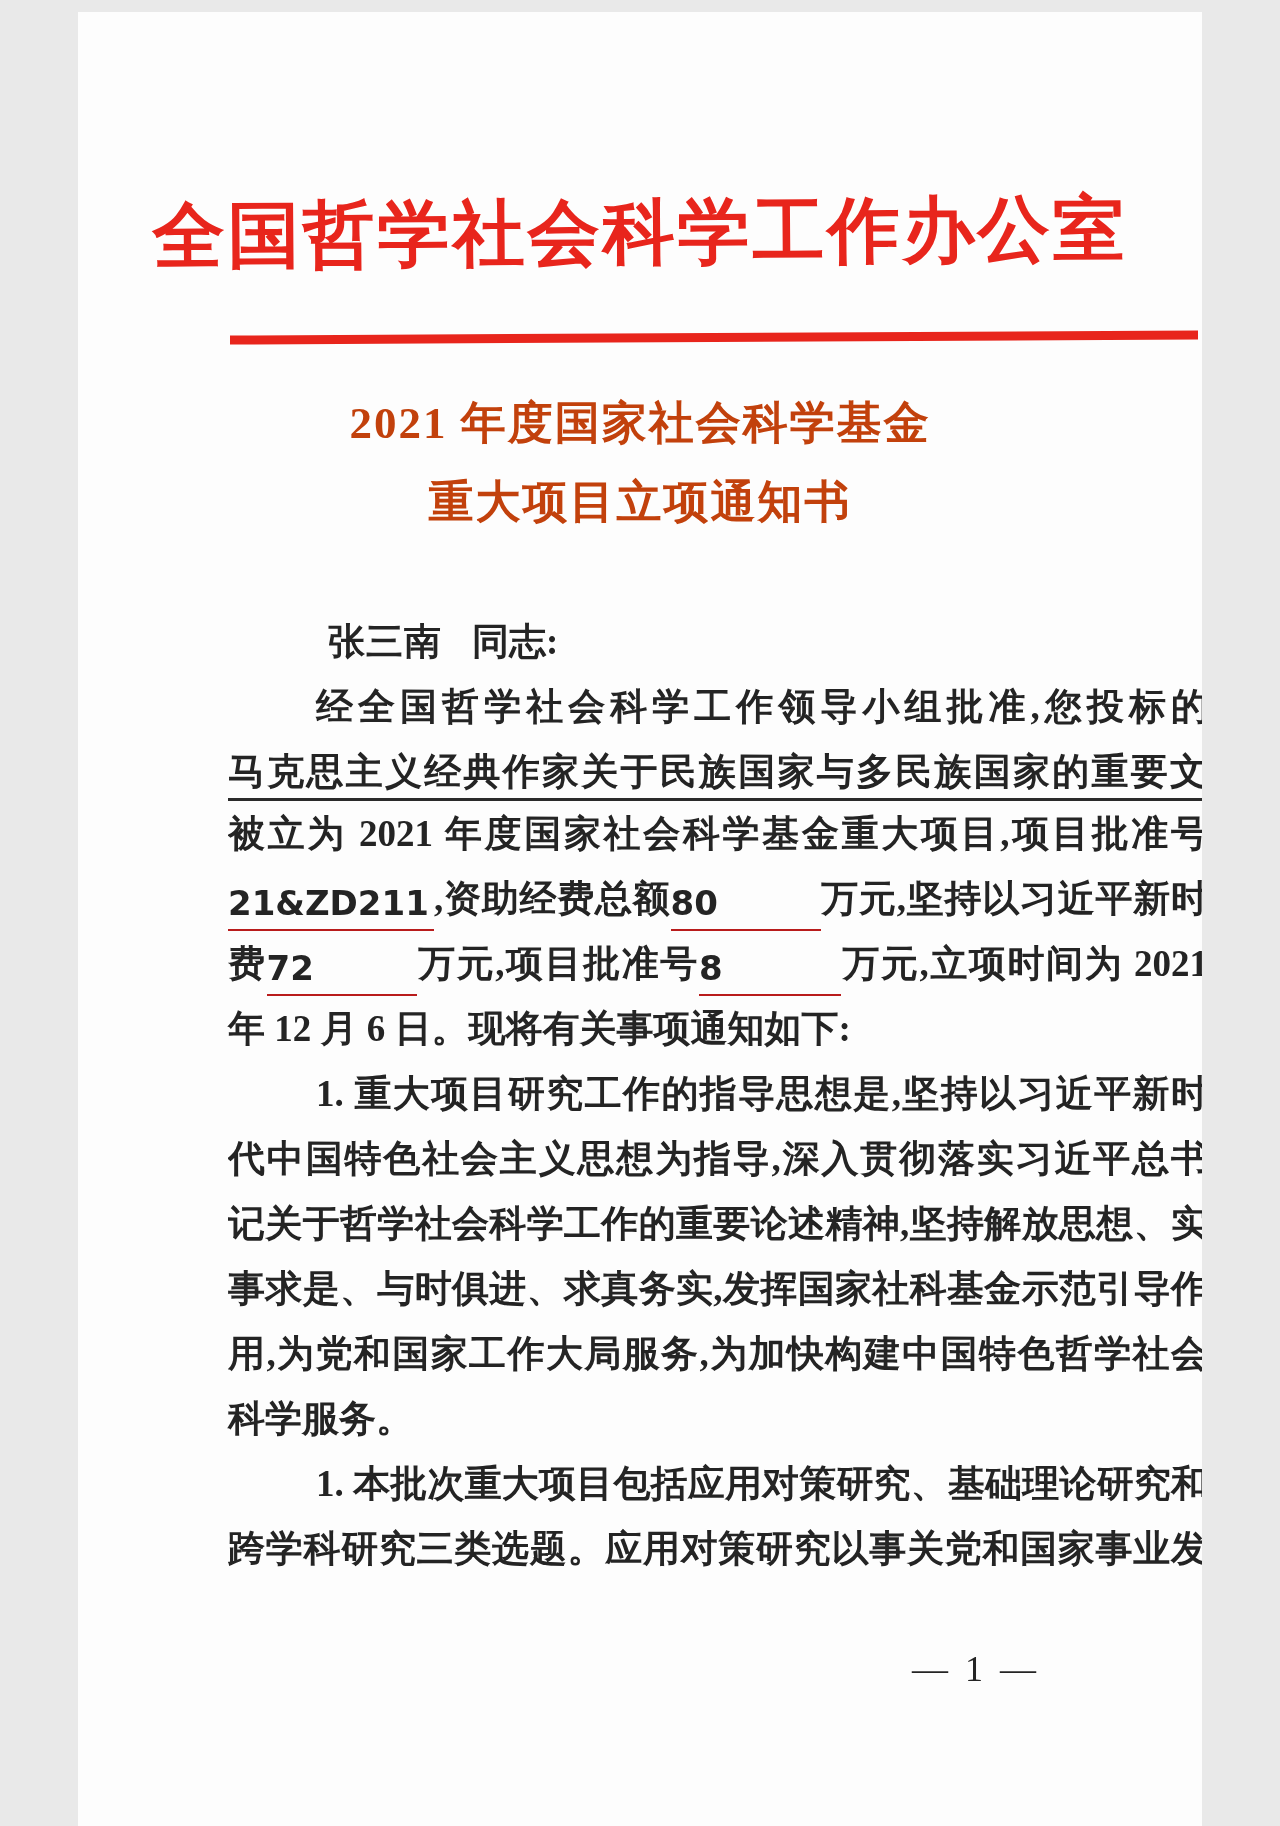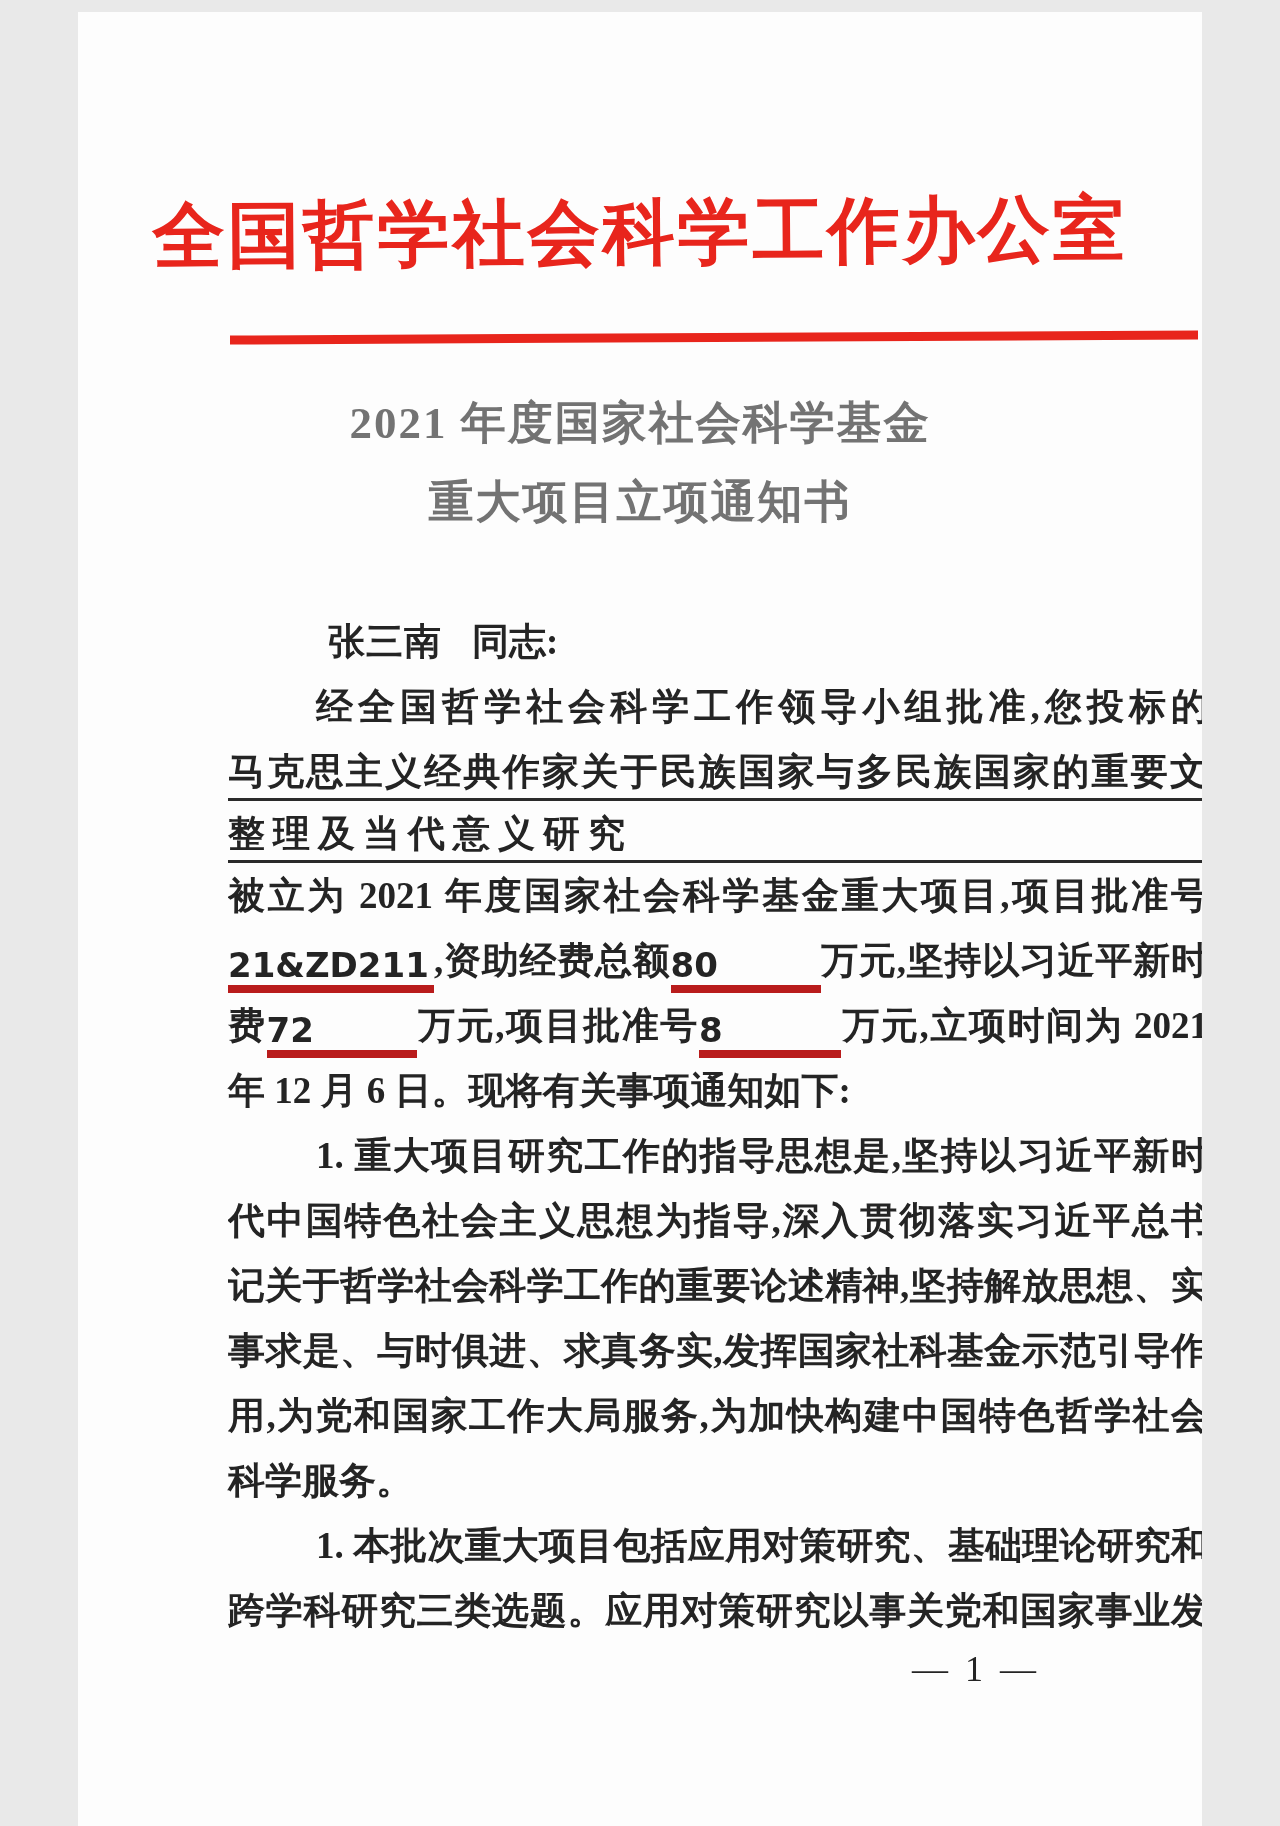--- a/index.html
+++ b/index.html
@@ -41,21 +41,21 @@
   .doc-title {
     position: absolute;
     top: 372px;
     left: 0;
     width: 100%;
     text-align: center;
     font-size: 45px;
     font-weight: 700;
     line-height: 79px;
     letter-spacing: 2px;
-    color: #737373;
+    color: #c2410c;
   }
 
   
   .body-block {
     position: absolute;
     top: 597px;
     left: 150px;
     width: 980px;
     font-size: 37px;
     line-height: 65px;
@@ -77,21 +77,21 @@
   .wide-spacing { letter-spacing: 8px; }
 
   .u-line {
     border-bottom: 3px solid #2a2a2a;
     height: 62px;
     box-sizing: border-box;
   }
 
   .fill {
     display: inline-block;
-    border-bottom: 8px solid #b91c1c;
+    border-bottom: 2px solid #b91c1c;
     text-align: center;
     font-family: "DejaVu Sans", "Liberation Sans", sans-serif;
     font-size: 34px;
     vertical-align: bottom;
     height: 60px;
     box-sizing: border-box;
   }
   .w-num   { width: 206px; }
   .w-total { width: 150px; }
   .w-init  { width: 150px; text-align: right; }
@@ -122,21 +122,20 @@
   </div>
 
   <div class="body-block">
 
     <div class="line indent-name"><span class="kai">张三南</span><span class="name-gap"></span><span>同志:</span></div>
 
     <div class="line j indent-para">经全国哲学社会科学工作领导小组批准,您投标的</div>
 
     <div class="line j u-line kai">马克思主义经典作家关于民族国家与多民族国家的重要文献</div>
 
-    <div class="line u-line kai wide-spacing">整理及当代意义研究</div>
 
     <div class="line j">被立为 2021 年度国家社会科学基金重大项目,项目批准号</div>
 
     <div class="line j"><span class="fill w-num">21&amp;ZD211</span><span>,资助经费总额</span><span class="fill w-total">80</span><span>万元,坚持以习近平新时</span></div>
 
     <div class="line j"><span>费</span><span class="fill w-init">72</span><span>万元,项目批准号</span><span class="fill w-resv">8</span><span>万元,立项时间为 2021</span></div>
 
     <div class="line">年 12 月 6 日。现将有关事项通知如下:</div>
 
     <div class="line j indent-para">1. 重大项目研究工作的指导思想是,坚持以习近平新时</div>

